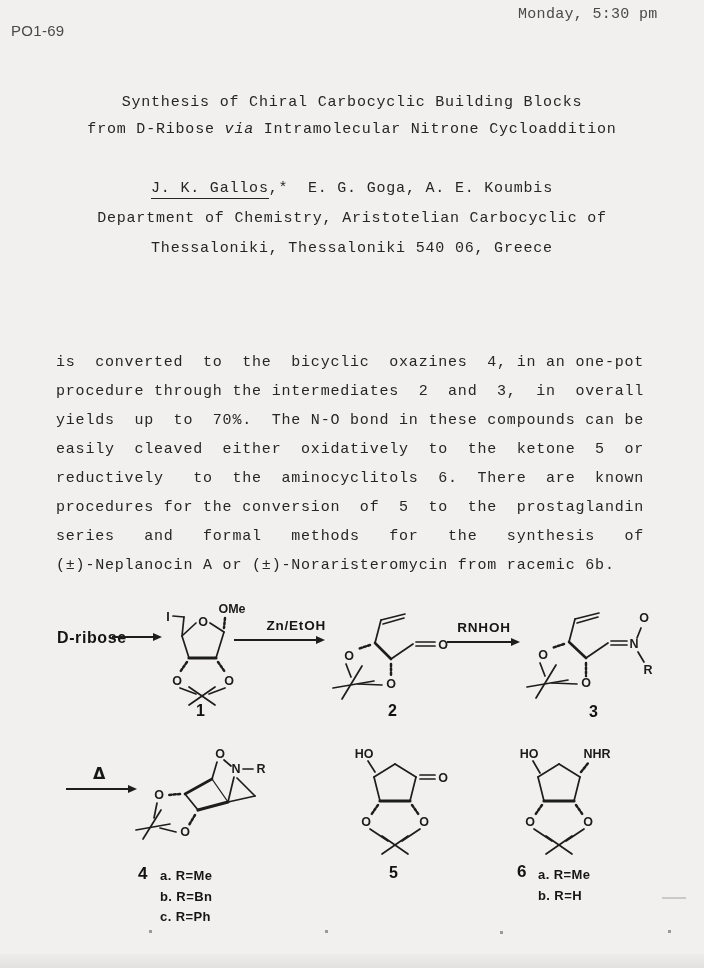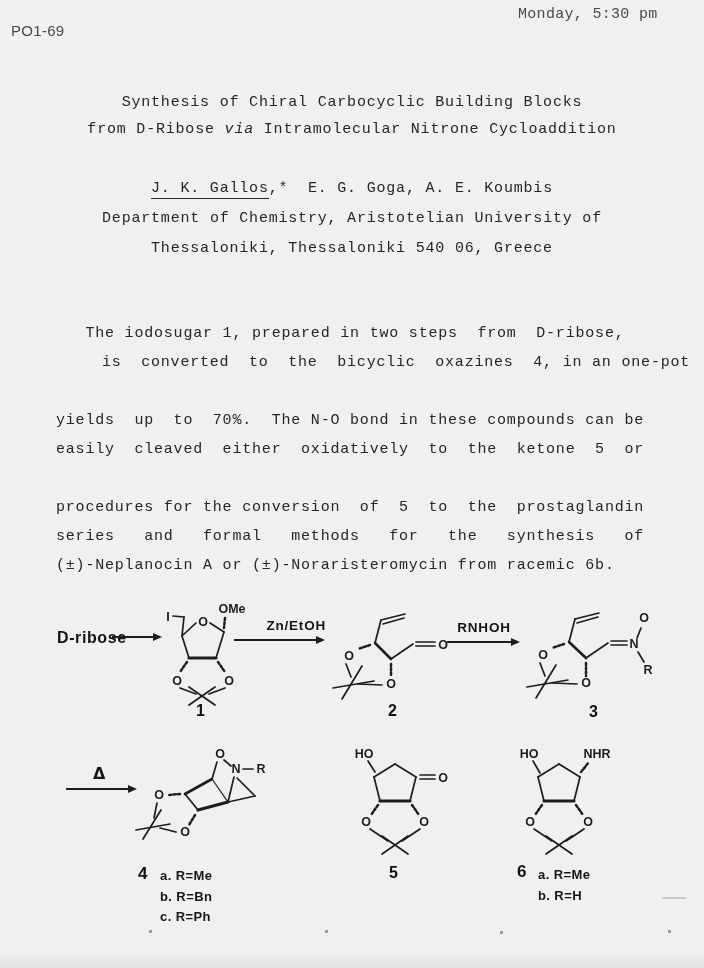--- a/index.html
+++ b/index.html
@@ -39,27 +39,28 @@
 
 <div id="page">
 
   <div class="abs header-txt" style="left:11px;top:22px;">PO1-69</div>
   <div class="abs header-txt" style="left:518px;top:6px;font-family:Liberation Mono, monospace;">Monday, 5:30 pm</div>
 
   <div class="abs mono title-line" style="top:94px;">Synthesis of Chiral Carbocyclic Building Blocks</div>
   <div class="abs mono title-line" style="top:121px;"><span>from D-Ribose </span><span class="em">via</span><span> Intramolecular Nitrone Cycloaddition</span></div>
 
   <div class="abs mono title-line" style="top:180px;"><span class="underlined">J. K. Gallos</span><span>,*  E. G. Goga, A. E. Koumbis</span></div>
-  <div class="abs mono title-line" style="top:210px;">Department of Chemistry, Aristotelian University of</div>
+  <div class="abs mono title-line" style="top:210px;">Department of Chemistry, Aristotelian Carbocyclic of</div>
   <div class="abs mono title-line" style="top:240px;text-align:center;">Thessaloniki, Thessaloniki 540 06, Greece</div>
 
-  <div class="abs mono abstract-line" style="top:325px;">   The iodosugar 1, prepared in two steps  from  D-ribose,</div>
-  <div class="abs mono abstract-line" style="top:354px;margin-left:46px;">is  converted  to  the  bicyclic  oxazines  4, in an one-pot</div>
+  <div class="abs mono abstract-line" style="top:354px;">is  converted  to  the  bicyclic  oxazines  4, in an one-pot</div>
+  <div class="abs mono abstract-line" style="top:383px;">procedure through the intermediates  2  and  3,  in  overall</div>
   <div class="abs mono abstract-line" style="top:412px;">yields  up  to  70%.  The N-O bond in these compounds can be</div>
   <div class="abs mono abstract-line" style="top:441px;">easily  cleaved  either  oxidatively  to  the  ketone  5  or</div>
+  <div class="abs mono abstract-line" style="top:470px;">reductively   to  the  aminocyclitols  6.  There  are  known</div>
   <div class="abs mono abstract-line" style="top:499px;">procedures for the conversion  of  5  to  the  prostaglandin</div>
   <div class="abs mono abstract-line" style="top:528px;">series   and   formal   methods   for   the   synthesis   of</div>
   <div class="abs mono abstract-line" style="top:557px;">(±)-Neplanocin A or (±)-Noraristeromycin from racemic 6b.</div>
 
   <div class="abs start-label" style="left:57px;top:629px;">D-ribose</div>
 
   <svg class="abs" style="left:112px;top:630px;" width="50" height="14">
     <line class="arrowline" x1="0" y1="7" x2="42" y2="7"></line>
     <polygon class="arrowhead" points="41,3 50,7 41,11"></polygon>
   </svg>

